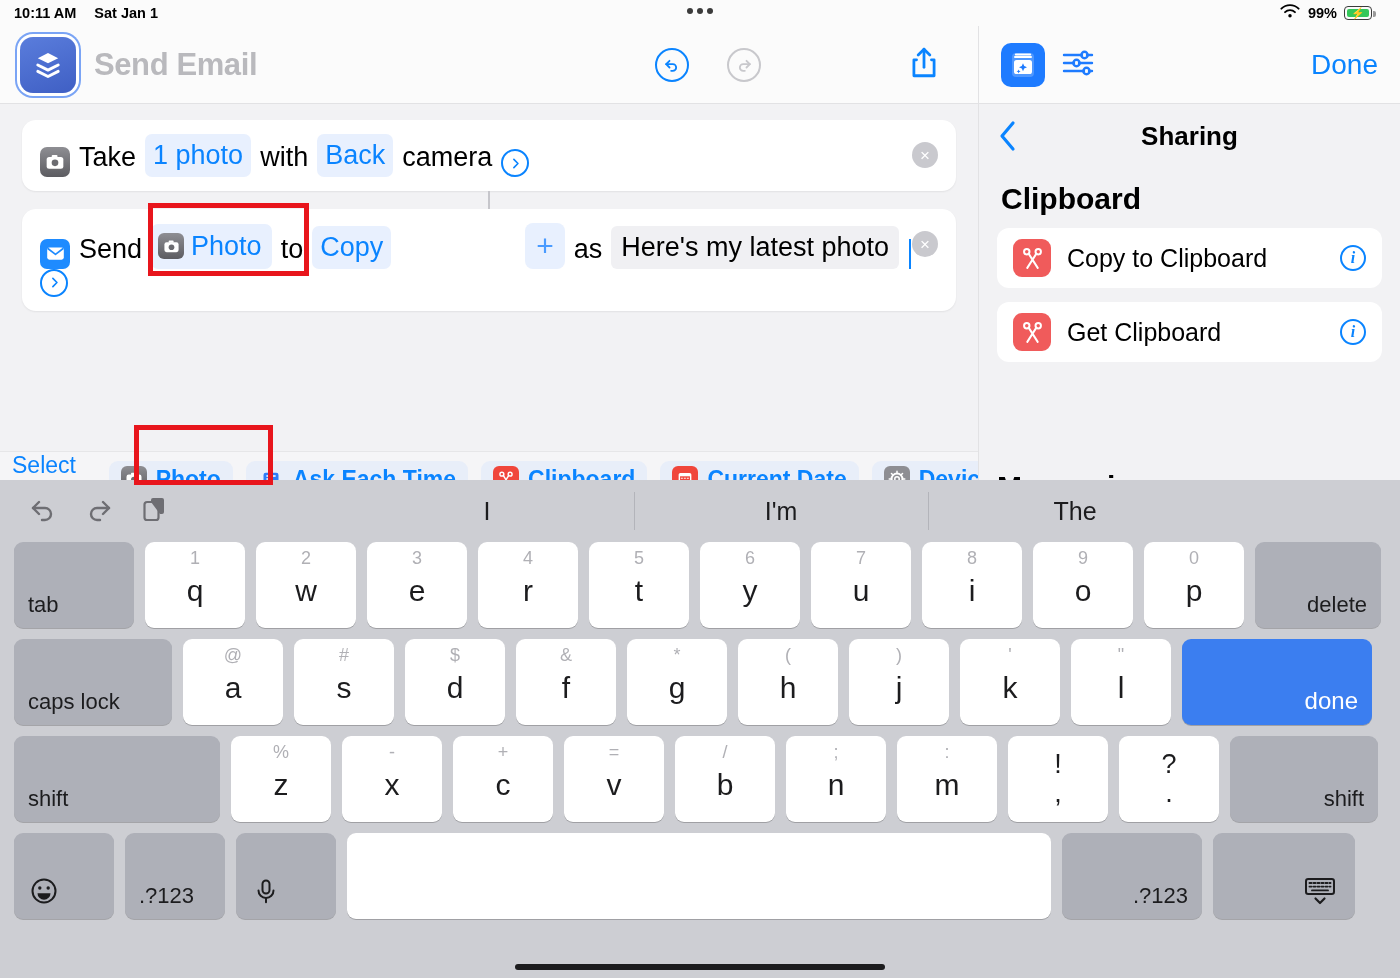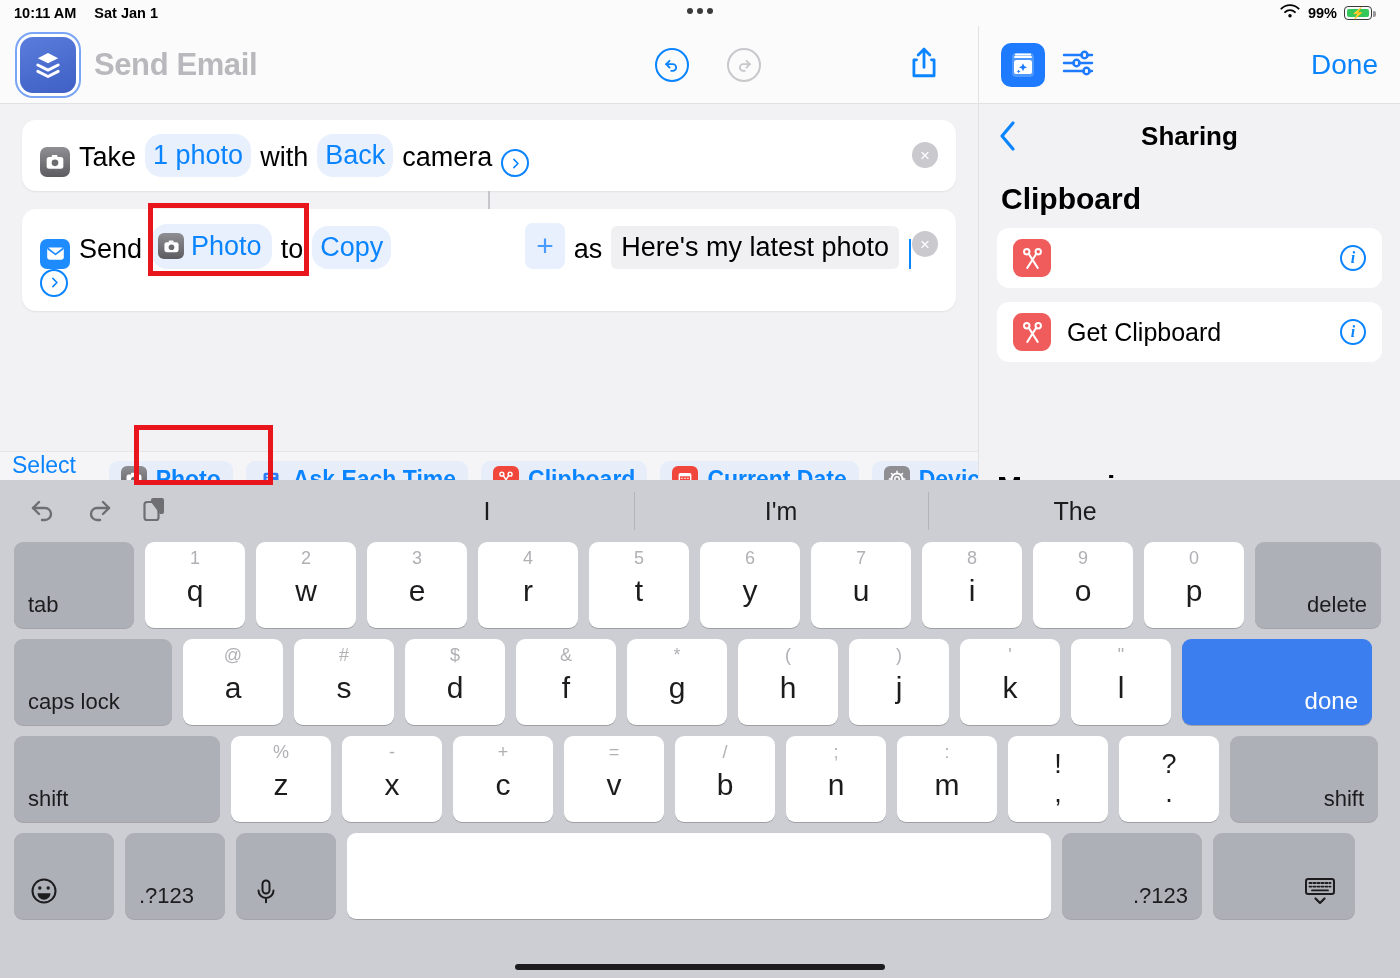--- a/index.html
+++ b/index.html
@@ -78,21 +78,21 @@
     position:absolute; left:50%; transform:translateX(-50%);
     width:2px; height:18px; background:#c6c6cb; top:-18px;
   }
   .ic-sq{ width:30px; height:30px; border-radius:7px; flex:0 0 auto;
           display:flex; align-items:center; justify-content:center; }
   .ic-camera{ background:linear-gradient(180deg,#8e8e93,#5c5c61); }
   .ic-mail{ background:#1e8bff; }
   .ic-camera svg{ width:20px; height:20px; }
   .ic-mail svg{ width:21px; height:21px; }
   .tok{
-    background:#e8f0fe; color:#0a84ff; border-radius:16px;
+    background:#e8f0fe; color:#0a84ff; border-radius:7px;
     padding:2px 8px; display:inline-flex; align-items:center; gap:7px;
   }
   .tok.var{ padding:3px 10px 3px 7px; }
   .plus-tok{ background:#e8f0fe; color:#4a9bff; border-radius:8px;
              padding:1px 11px; font-size:30px; font-weight:400; }
   .txtfield{
     background:#f0f0f3; border-radius:6px; padding:2px 10px; color:#000;
   }
   .chev-btn{ width:28px;height:28px;border-radius:50%;border:2px solid #0a84ff;
              display:inline-flex;align-items:center;justify-content:center;
@@ -454,20 +454,21 @@
       <div class="sb-section-title">Clipboard</div>
 
       <div class="sb-row">
         <span class="row-ic">
           <svg viewBox="0 0 24 24">
               <circle cx="6.5" cy="5.5" r="2.6" stroke="#fff" stroke-width="1.9" fill="none"></circle>
               <circle cx="17.5" cy="5.5" r="2.6" stroke="#fff" stroke-width="1.9" fill="none"></circle>
               <path d="M8.3 7.3L17 21M15.7 7.3L7 21" stroke="#fff" stroke-width="1.9" stroke-linecap="round"></path>
             </svg>
         </span>
+        <span class="row-label">Copy to Clipboard</span>
         <span class="info-ic">i</span>
       </div>
 
       <div class="sb-row">
         <span class="row-ic">
           <svg viewBox="0 0 24 24">
               <circle cx="6.5" cy="5.5" r="2.6" stroke="#fff" stroke-width="1.9" fill="none"></circle>
               <circle cx="17.5" cy="5.5" r="2.6" stroke="#fff" stroke-width="1.9" fill="none"></circle>
               <path d="M8.3 7.3L17 21M15.7 7.3L7 21" stroke="#fff" stroke-width="1.9" stroke-linecap="round"></path>
             </svg>

